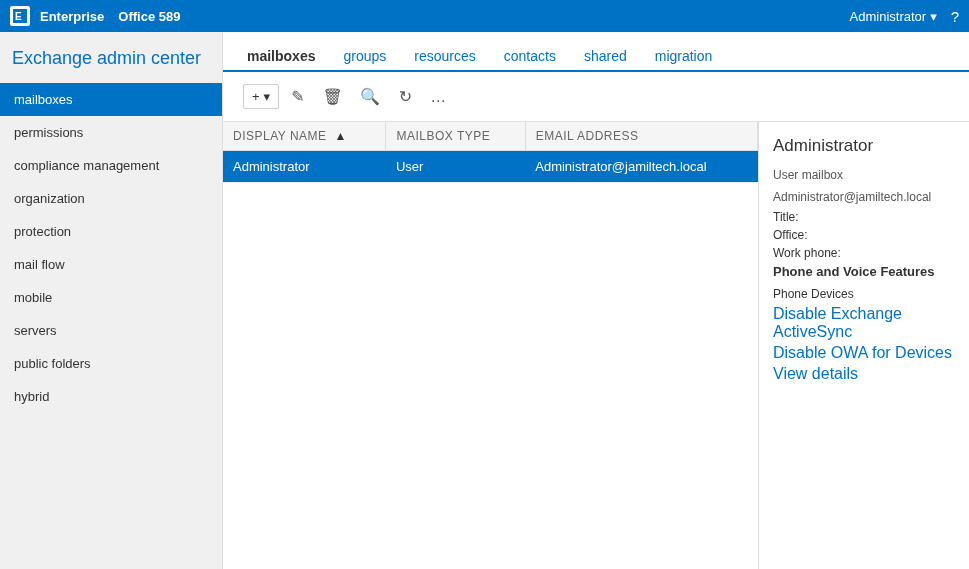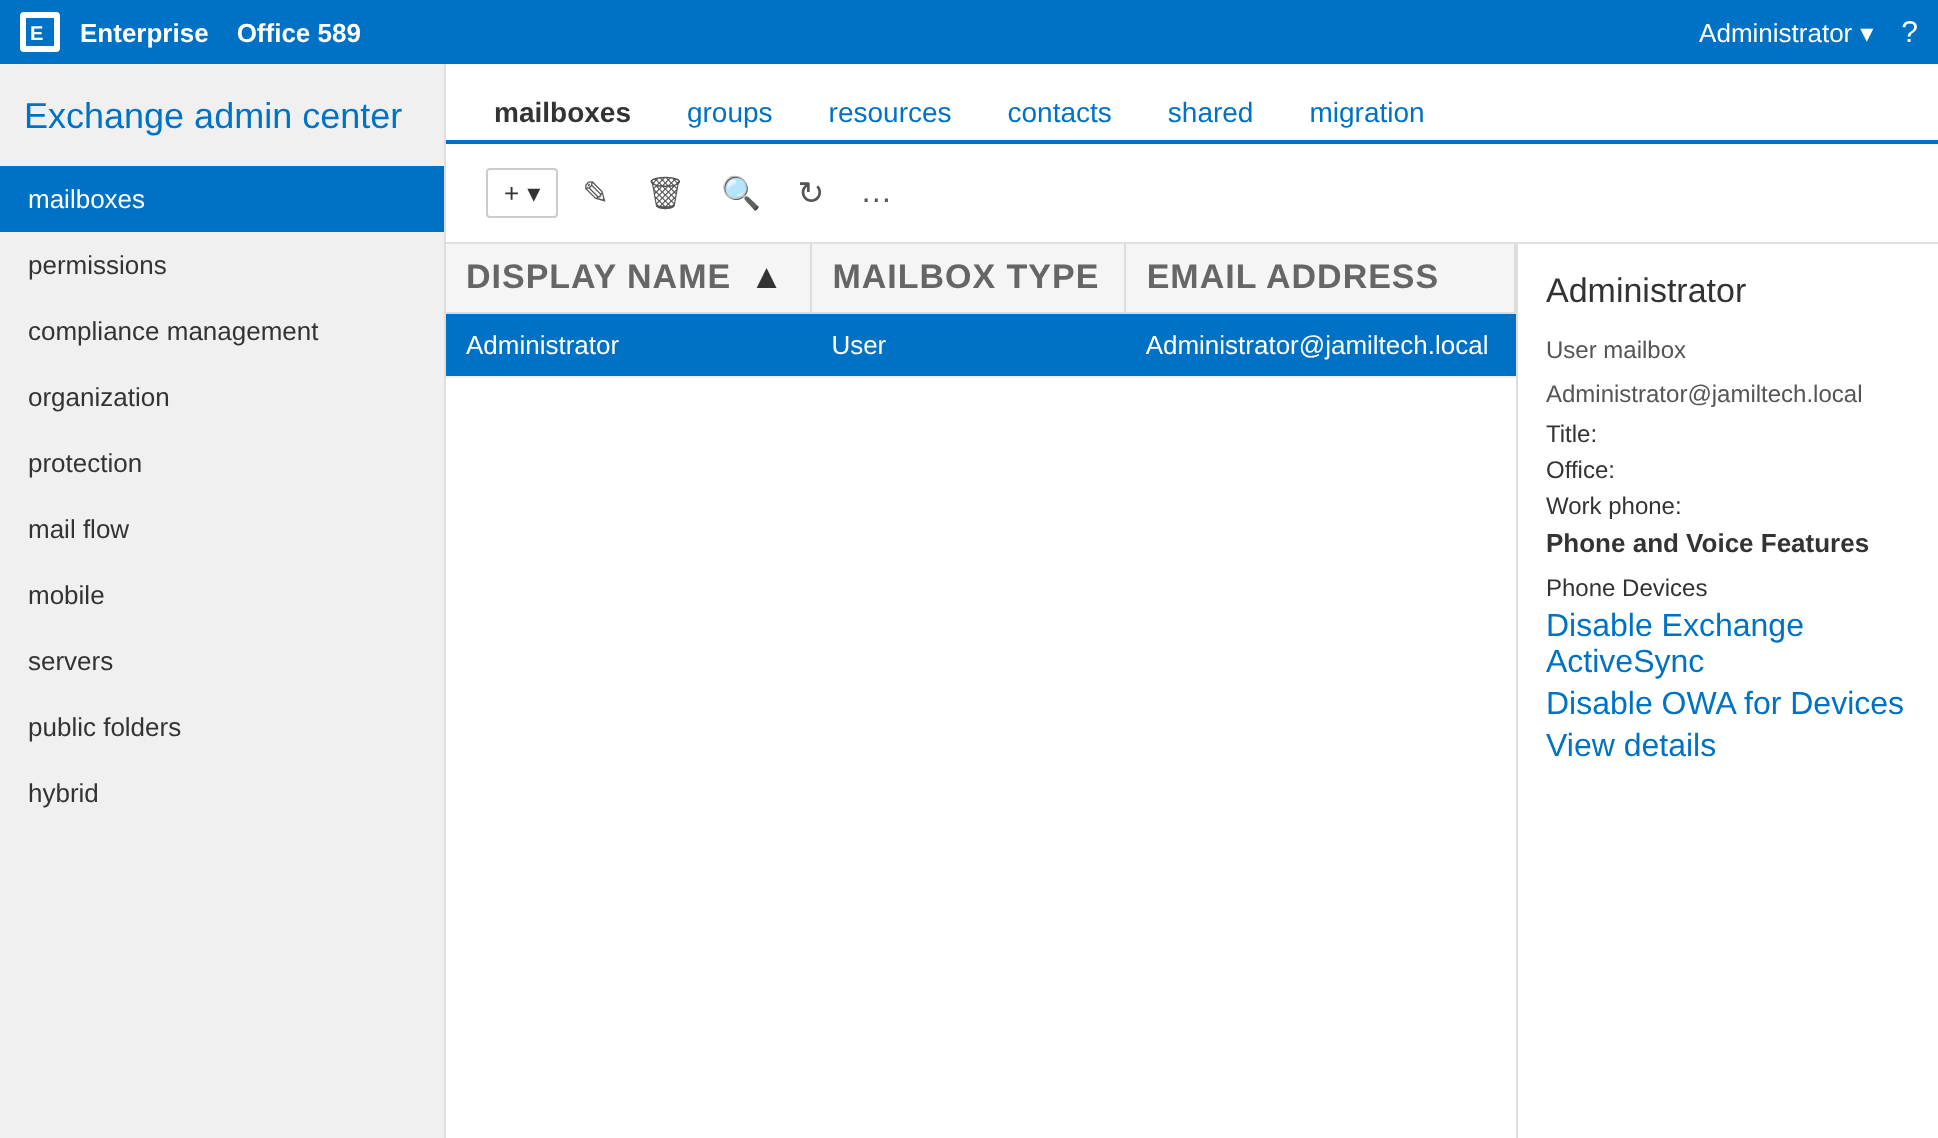--- a/index.html
+++ b/index.html
@@ -137,22 +137,22 @@
       width: 100%;
       border-collapse: collapse;
     }
     #data-table thead tr {
       background: #f5f5f5;
       border-bottom: 1px solid #ddd;
     }
     #data-table thead th {
       text-align: left;
       padding: 7px 10px;
-      font-size: 17px;
-      font-weight: 700;
+      font-size: 12px;
+      font-weight: 400;
       color: #666;
       text-transform: uppercase;
       letter-spacing: 0.5px;
       border-right: 1px solid #ddd;
     }
     #data-table thead th .sort-arrow { margin-left: 4px; color: #333; }
     #data-table tbody tr {
       border-bottom: 1px solid #eee;
       cursor: pointer;
     }

